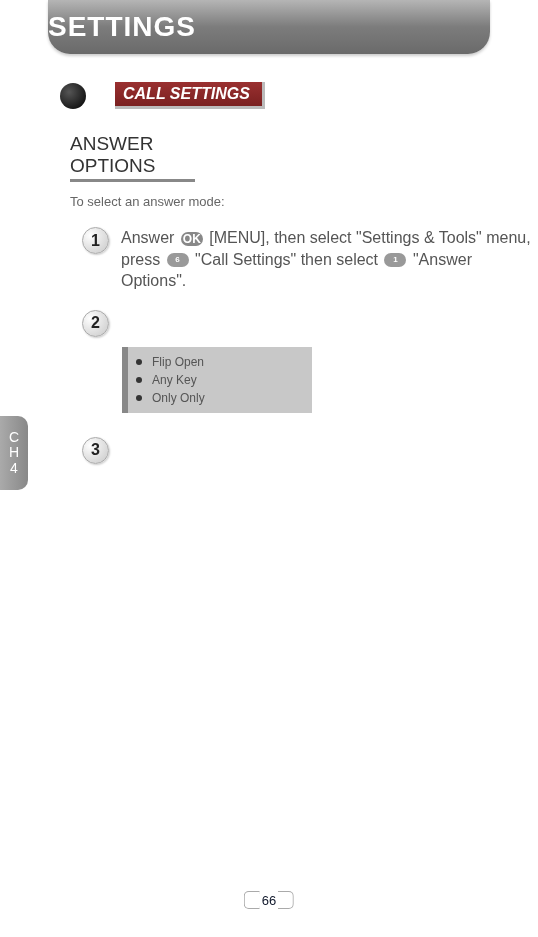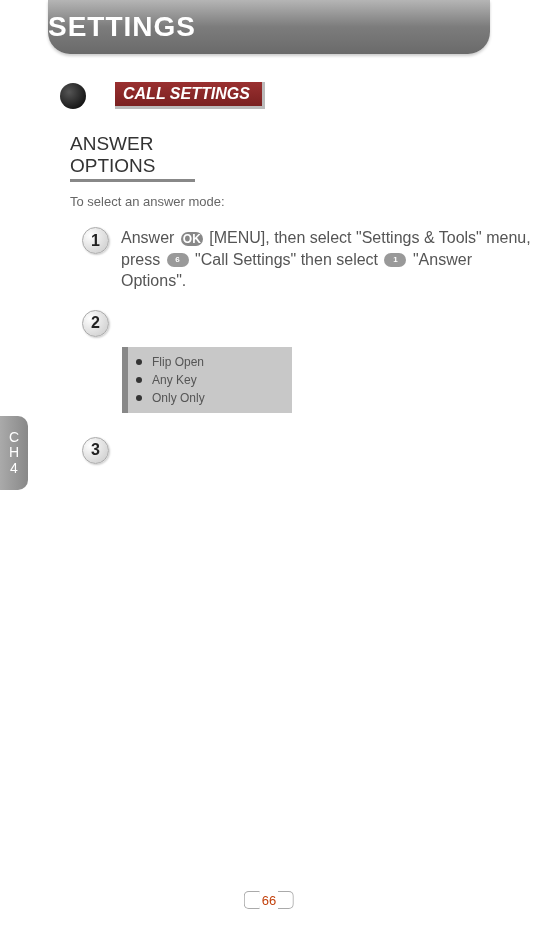--- a/index.html
+++ b/index.html
@@ -119,21 +119,21 @@
       align-items: center;
       justify-content: center;
       color: #fff;
       font-size: 8px;
       font-weight: bold;
       vertical-align: middle;
       margin: 0 2px;
     }
     .options-box {
       margin: 10px 0 0 122px;
-      width: 170px;
+      width: 190px;
       background: #c8c8c8;
       border-left: 6px solid #888;
       padding: 6px 0;
     }
     .options-box .option-item {
       display: flex;
       align-items: center;
       padding: 2px 8px;
       font-size: 12px;
       color: #555;
@@ -178,21 +178,21 @@
       border-right: none;
       background: #fff;
     }
     .page-number-deco.right {
       border-radius: 0 5px 5px 0;
       border-left: none;
       border-right: 1px solid #aaa;
     }
     .page-number {
       font-size: 13px;
-      color: #c2410c;
+      color: #0f172a;
       padding: 0 2px;
     }
   </style>
 </head>
 <body>
 
 <div class="header-banner">
   <span class="header-title">SETTINGS</span>
 </div>
 

